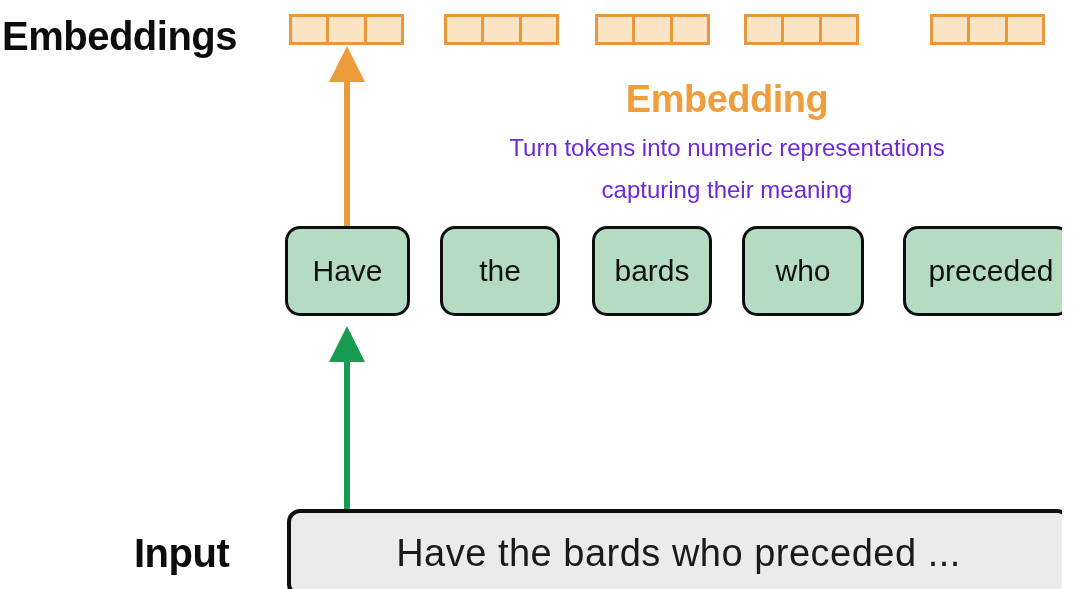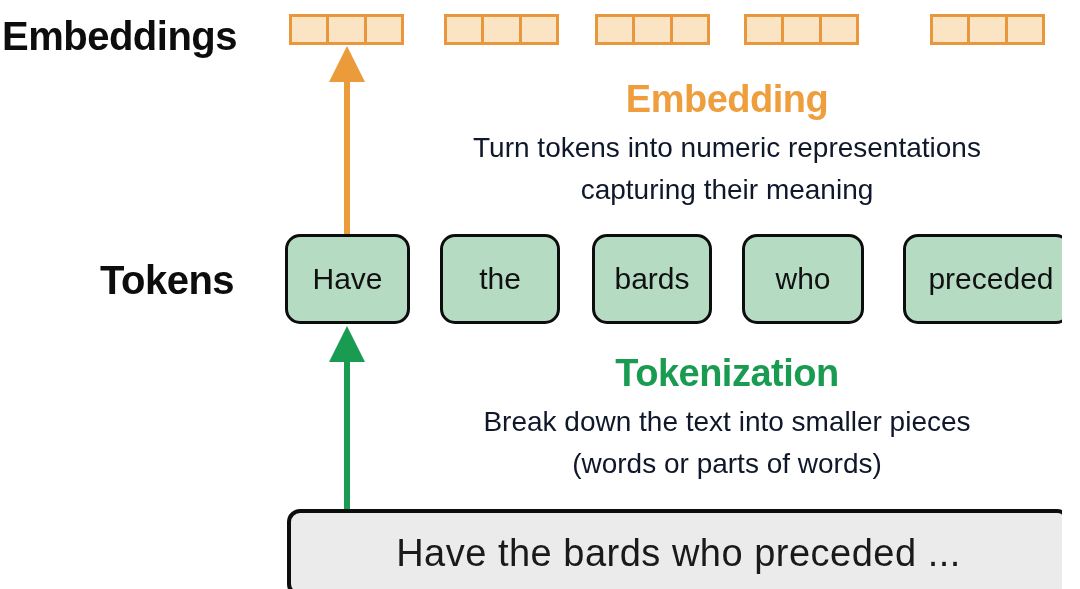--- a/index.html
+++ b/index.html
@@ -32,25 +32,25 @@
   #tokenization-arrow-line{left:344px;top:346px;height:151px;background:#1a9b52;}
   #tokenization-arrow-head{left:329px;top:314px;border-bottom:36px solid #1a9b52;}
 
   
   .section-text{position:absolute;left:380px;width:694px;text-align:center;}
   #embedding-section{top:64px;}
   #tokenization-section{top:338px;}
   .section-title{font-weight:700;font-size:38px;line-height:46px;letter-spacing:-0.5px;}
   #embedding-title{color:#ee9e3c;}
   #tokenization-title{color:#1a9b52;}
-  .section-desc{color:#0f172a;font-size:28px;line-height:42px;margin-top:5px;font-weight:400;}
+  .section-desc{color:#6d28d9;font-size:24px;line-height:42px;margin-top:5px;font-weight:400;}
 
   
   .token-box{
-    position:absolute;top:222px;height:90px;box-sizing:border-box;
+    position:absolute;top:214px;height:90px;box-sizing:border-box;
     background:#b5dbc2;border:3px solid #0d0d0d;border-radius:15px;
     display:flex;align-items:center;justify-content:center;
     font-size:30px;color:#111;font-weight:400;
   }
 
   
   #input-box{
     position:absolute;left:287px;top:497px;width:783px;height:88px;box-sizing:border-box;
     background:#ebebeb;border:4px solid #0d0d0d;border-radius:13px;
     display:flex;align-items:center;justify-content:center;
@@ -67,21 +67,21 @@
     border:5px solid #c9c9c9;
   }
   #watermark-text{font-size:34px;color:#7a7a7a;margin-left:6px;white-space:nowrap;letter-spacing:2px;}
 </style>
 </head>
 <body>
 
 <div id="stage">
 
   <div class="row-label" id="label-embeddings">Embeddings</div>
-  <div class="row-label" id="label-tokens">Tokens</div>
+  <div class="row-label" id="label-input">Input</div>
 
   <div id="embeddings-row">
       <div class="emb-box" style="left: 289px;">
         <div class="emb-cell"></div>
         <div class="emb-cell"></div>
         <div class="emb-cell"></div>
       </div>
       <div class="emb-box" style="left: 444px;">
         <div class="emb-cell"></div>
         <div class="emb-cell"></div>
@@ -129,26 +129,19 @@
         <span>who</span>
       </div>
       <div class="token-box" style="left: 903px; width: 168px; padding-left: 8px;">
         <span>preceded</span>
       </div>
     </div>
 
   <div class="arrow-head" id="tokenization-arrow-head"></div>
   <div class="arrow-line" id="tokenization-arrow-line"></div>
 
-  <div class="section-text" id="tokenization-section">
-    <div class="section-title" id="tokenization-title">Tokenization</div>
-    <div class="section-desc">
-      <div>Break down the text into smaller pieces</div>
-      <div>(words or parts of words)</div>
-    </div>
-  </div>
 
   <div id="input-box">
     <span id="input-text">Have the bards who preceded ...</span>
   </div>
 
 
 </div>
 
 </body></html>

